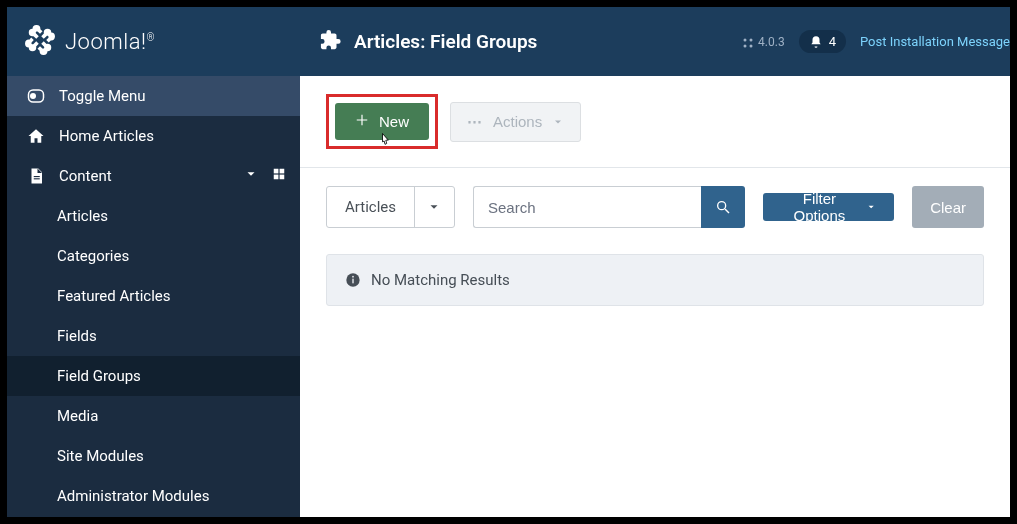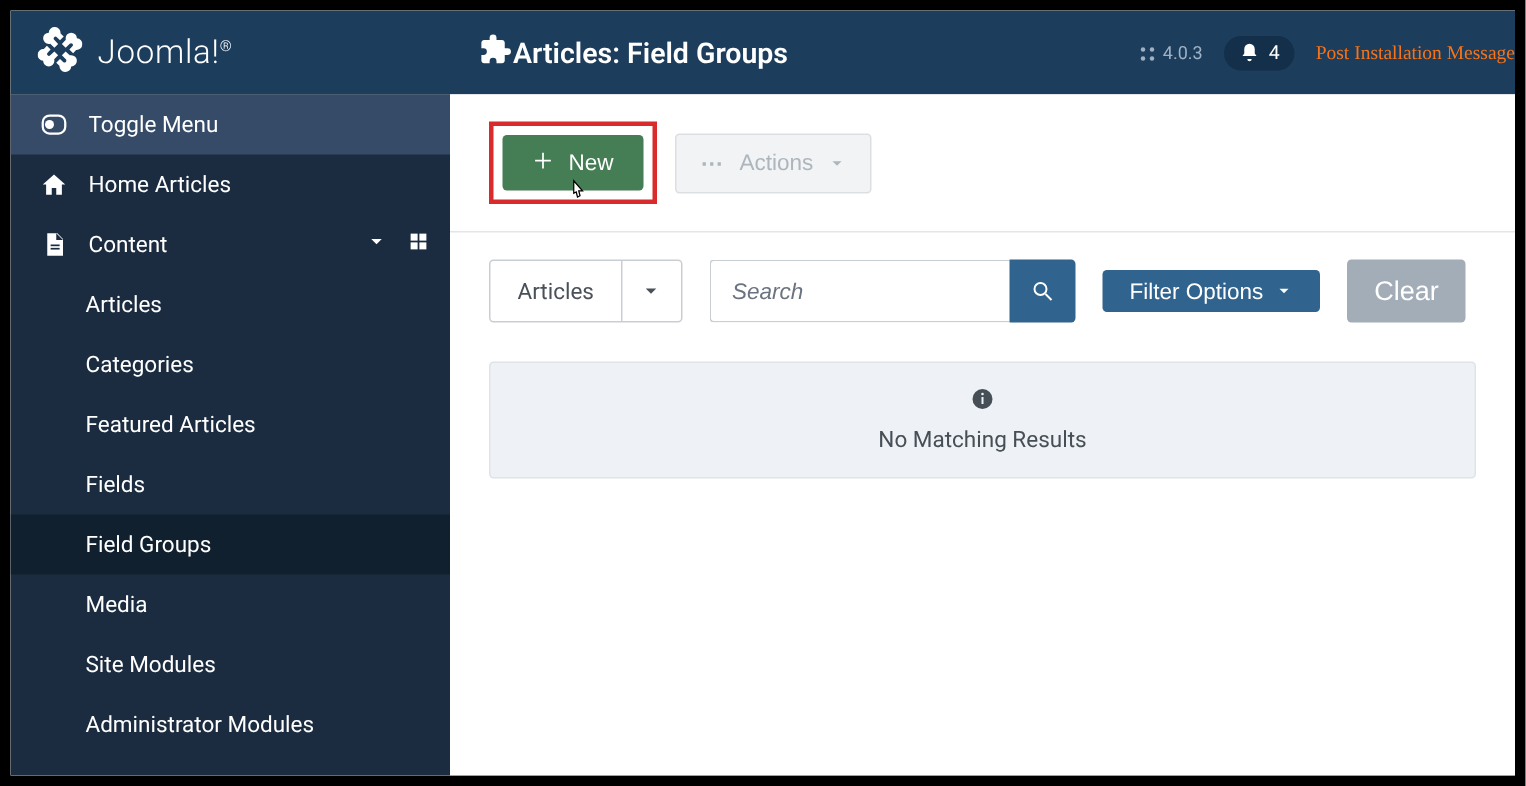--- a/index.html
+++ b/index.html
@@ -1,33 +1,33 @@
 <!DOCTYPE html>
 <html><head>
 <meta charset="utf-8">
 <style>
 * { box-sizing: border-box; margin: 0; padding: 0; }
 body { font-family: -apple-system, BlinkMacSystemFont, "Segoe UI", Roboto, Arial, sans-serif; background: #000; padding: 7px; }
 .frame { width: 1003px; height: 510px; background: #fff; overflow: hidden; position: relative; }
 
 
-.header { height: 56px; background: #1c3d5c; color: #fff; display: flex; align-items: center; }
+.header { height: 69px; background: #1c3d5c; color: #fff; display: flex; align-items: center; }
 .brand { width: 293px; display: flex; align-items: center; padding-left: 18px; gap: 10px; }
 .brand-logo svg { width: 30px; height: 30px; }
 .brand-text { font-size: 22px; font-weight: 300; letter-spacing: 0.5px; }
 .brand-tm { font-size: 10px; vertical-align: super; }
-.header-title { display: flex; align-items: center; padding-left: 20px; }
+.header-title { display: flex; align-items: center; gap: 12px; padding-left: 20px; }
 .header-title-icon svg { width: 22px; height: 22px; }
 .header-title-text { font-size: 19px; font-weight: 600; }
 .header-right { margin-left: auto; display: flex; align-items: center; gap: 14px; padding-right: 0; color: #cbd5e1; font-size: 13px; }
 .version-badge { display: flex; align-items: flex-end; gap: 4px; color: #9fb1c5; font-size: 12px; }
 .version-badge svg { width: 12px; height: 12px; }
 .notif-pill { background: #132f4a; border-radius: 14px; padding: 4px 10px; display: flex; align-items: center; gap: 6px; color: #fff; }
 .notif-pill svg { width: 14px; height: 14px; }
-.post-install { font-size: 13px; color: #f97316; white-space: nowrap; font-family: Liberation Serif, serif; }
+.post-install { font-size: 13px; color: #7dd3fc; white-space: nowrap; }
 
 
 .body-row { display: flex; height: calc(100% - 56px); }
 
 
 .sidebar { width: 293px; background: #1b2c40; color: #cdd5df; flex-shrink: 0; overflow: hidden; }
 .nav-item { display: flex; align-items: center; height: 40px; padding: 0 14px 0 18px; font-size: 15px; cursor: pointer; position: relative; }
 .nav-item .nav-icon { width: 22px; display: flex; justify-content: center; margin-right: 12px; }
 .nav-item .nav-icon svg { width: 18px; height: 18px; fill: #fff; }
 .nav-item .nav-label { flex: 1; color: #fff; }
@@ -49,29 +49,29 @@
 .btn-actions { background: #f1f3f5; border: 1px solid #dcdfe2; color: #adb5bd; padding: 10px 16px; font-size: 15px; display: flex; align-items: center; gap: 10px; border-radius: 3px; cursor: default; }
 .btn-actions svg { width: 12px; height: 12px; fill: #adb5bd; }
 .ellipsis { letter-spacing: 1px; font-weight: bold; }
 
 .filters { padding: 18px 26px 0; display: flex; gap: 18px; align-items: center; }
 .sel { border: 1px solid #c9ced3; background: #fff; border-radius: 3px; display: flex; align-items: center; height: 42px; }
 .sel-label { padding: 0 18px; font-size: 15px; color: #495057; }
 .sel-caret { border-left: 1px solid #c9ced3; width: 40px; height: 100%; display: flex; align-items: center; justify-content: center; }
 .sel-caret svg { width: 14px; height: 14px; fill: #495057; }
 .search-grp { display: flex; }
-.search-input { border: 1px solid #c9ced3; border-right: none; height: 42px; padding: 12px 14px; font-size: 15px; width: 200px; border-radius: 3px 0 0 3px; font-style: italic; }
+.search-input { border: 1px solid #c9ced3; border-right: none; height: 42px; padding: 12px 14px; font-size: 15px; width: 228px; border-radius: 3px 0 0 3px; }
 .search-input::placeholder { color: #6b7280; }
 .search-btn { background: #30638d; border: none; width: 44px; height: 42px; display: flex; align-items: center; justify-content: center; border-radius: 0 3px 3px 0; cursor: pointer; }
 .search-btn svg { width: 16px; height: 16px; fill: #fff; }
 .filter-opts { background: #30638d; color: #fff; border: none; height: 28px; padding: 0 18px; font-size: 15px; display: flex; align-items: center; gap: 8px; border-radius: 3px; cursor: pointer; }
 .filter-opts svg { width: 12px; height: 12px; fill: #fff; }
-.clear-btn { background: #a3adb7; color: #fff; border: none; height: 42px; padding: 0 18px; font-size: 18px; border-radius: 3px; cursor: pointer; }
-
-.results { margin: 26px; background: #eef1f5; border: 1px solid #dfe3e8; border-radius: 3px; padding: 16px 18px; display: flex; align-items: center; gap: 10px; color: #464e56; font-size: 15px; flex-direction: column; }
+.clear-btn { background: #a3adb7; color: #fff; border: none; height: 42px; padding: 0 18px; font-size: 15px; border-radius: 3px; cursor: pointer; }
+
+.results { margin: 26px; background: #eef1f5; border: 1px solid #dfe3e8; border-radius: 3px; padding: 16px 18px; display: flex; align-items: center; gap: 10px; color: #464e56; font-size: 15px; }
 .results svg { width: 16px; height: 16px; fill: #464e56; }
 </style>
 </head>
 <body>
 
 <div class="frame">
   <div class="header">
     <div class="brand">
       <span class="brand-logo">
         <svg viewBox="0 0 24 24">

